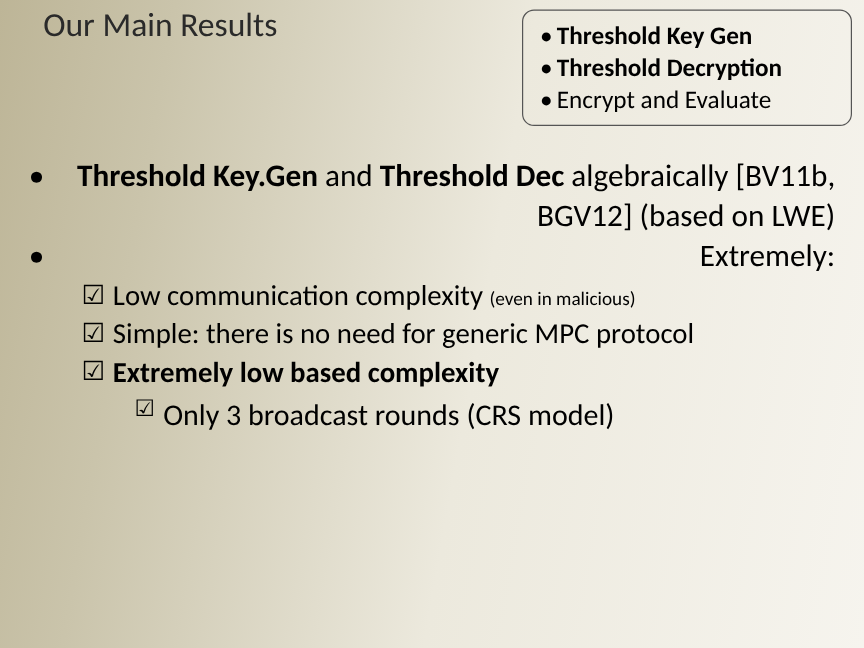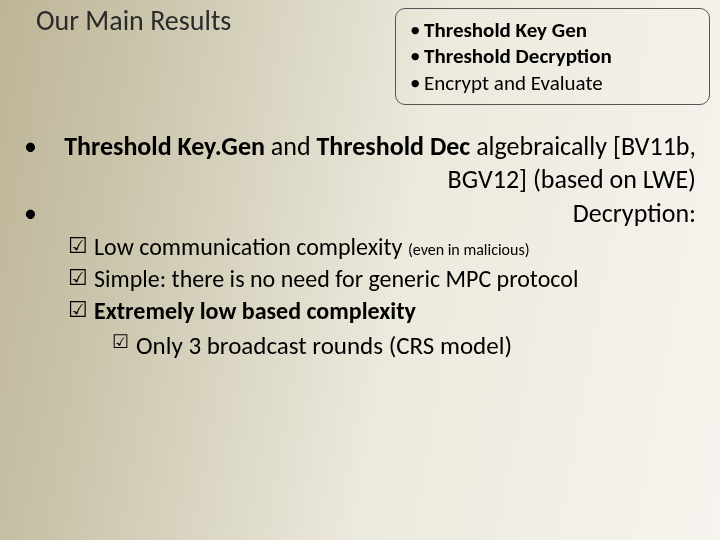--- a/index.html
+++ b/index.html
@@ -24,21 +24,21 @@
     top: 6px;
     font-size: 28px;
     line-height: 1.1;
     color: #2a2a2a;
     margin-left: 12px;
   }
   .callout {
     position: absolute;
     right: 10px;
     top: 8px;
-    width: 315px;
+    width: 275px;
     border: 1.5px solid #555;
     border-radius: 10px;
     background: rgba(255,255,255,0);
     padding: 8px 10px 8px 14px;
     font-size: 21px;
     line-height: 1.25;
     box-sizing: border-box;
   }
   .callout .row { display: flex; }
   .callout .dot {
@@ -109,21 +109,21 @@
       </div>
     </div>
 
   <div class="body" id="body">
       <div class="b1">
         <span class="dot"></span>
         <span class="content"><span class="bold">Threshold Key.Gen</span><span> and </span><span class="bold">Threshold Dec</span><span> algebraically [BV11b, BGV12] (based on LWE)</span></span>
       </div>
       <div class="b1">
         <span class="dot"></span>
-        <span class="content"><span>Decryption:</span></span>
+        <span class="content"><span>Extremely:</span></span>
       </div>
       <div class="sub1-group">
         <div class="sub1">
           <span class="chk"></span>
           <span class="content"><span>Low communication complexity </span><span class="small-paren">(even in malicious)</span></span>
         </div>
         <div class="sub1">
           <span class="chk"></span>
           <span class="content"><span>Simple: there is no need for generic MPC protocol</span></span>
         </div>

